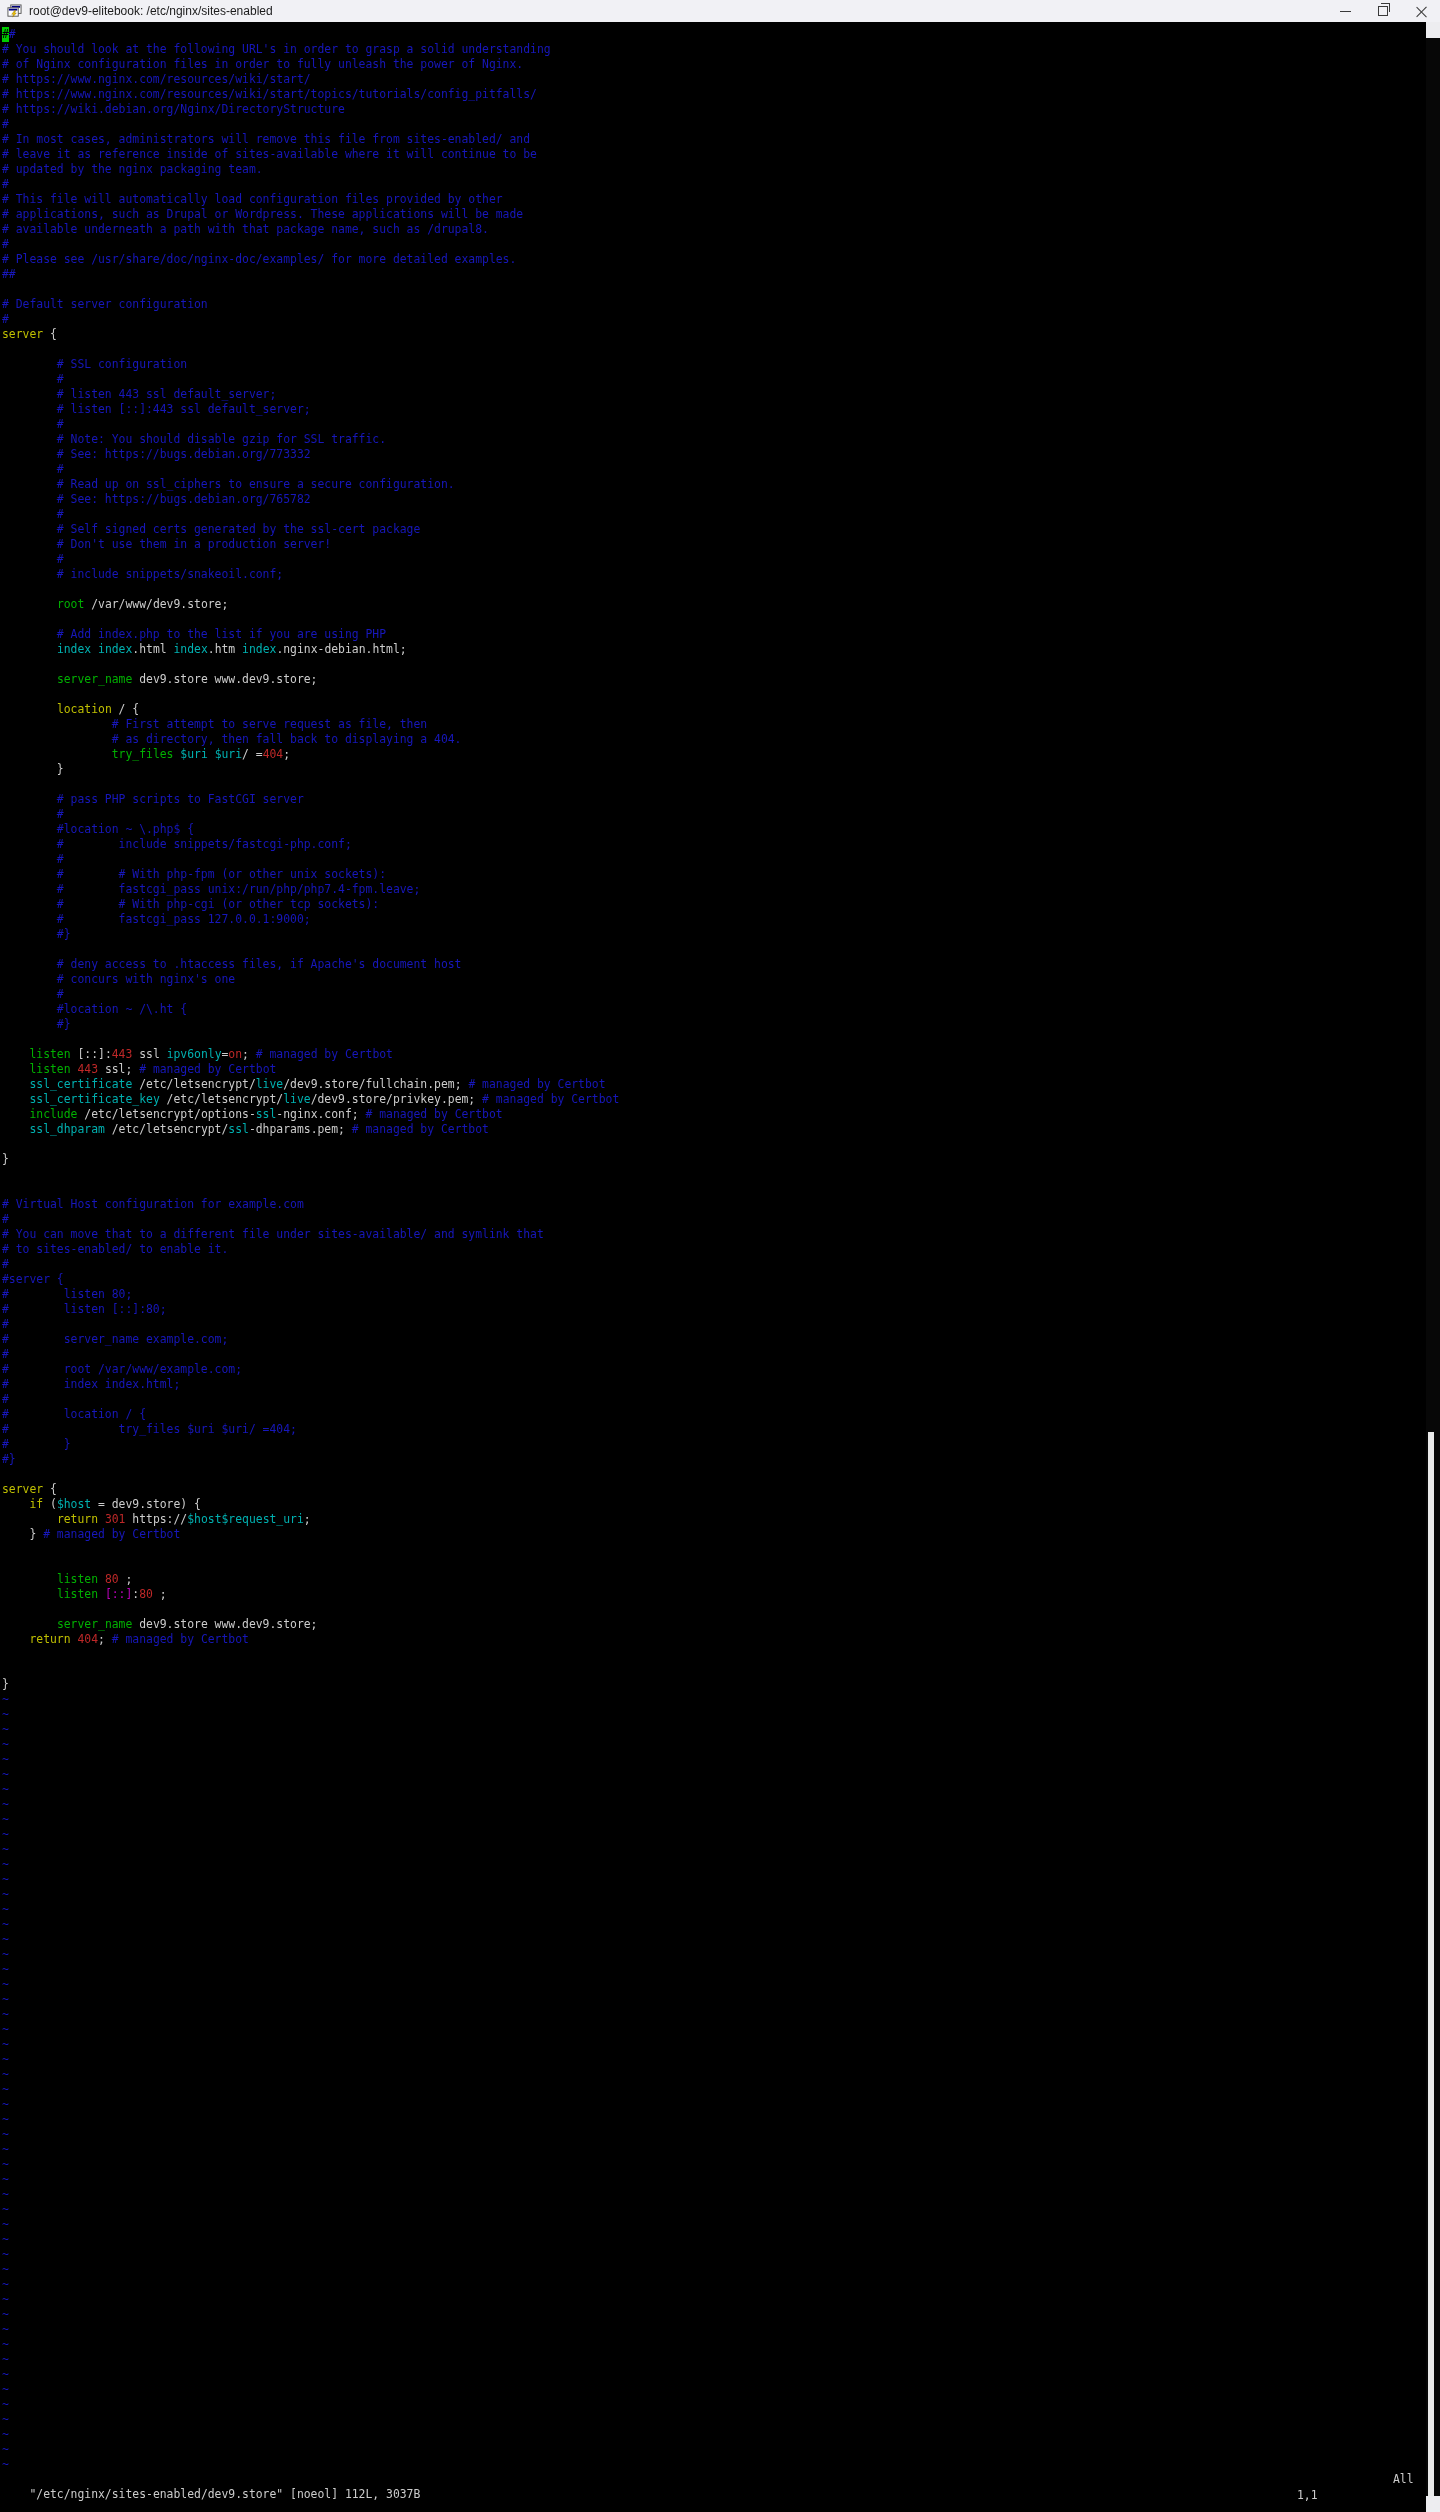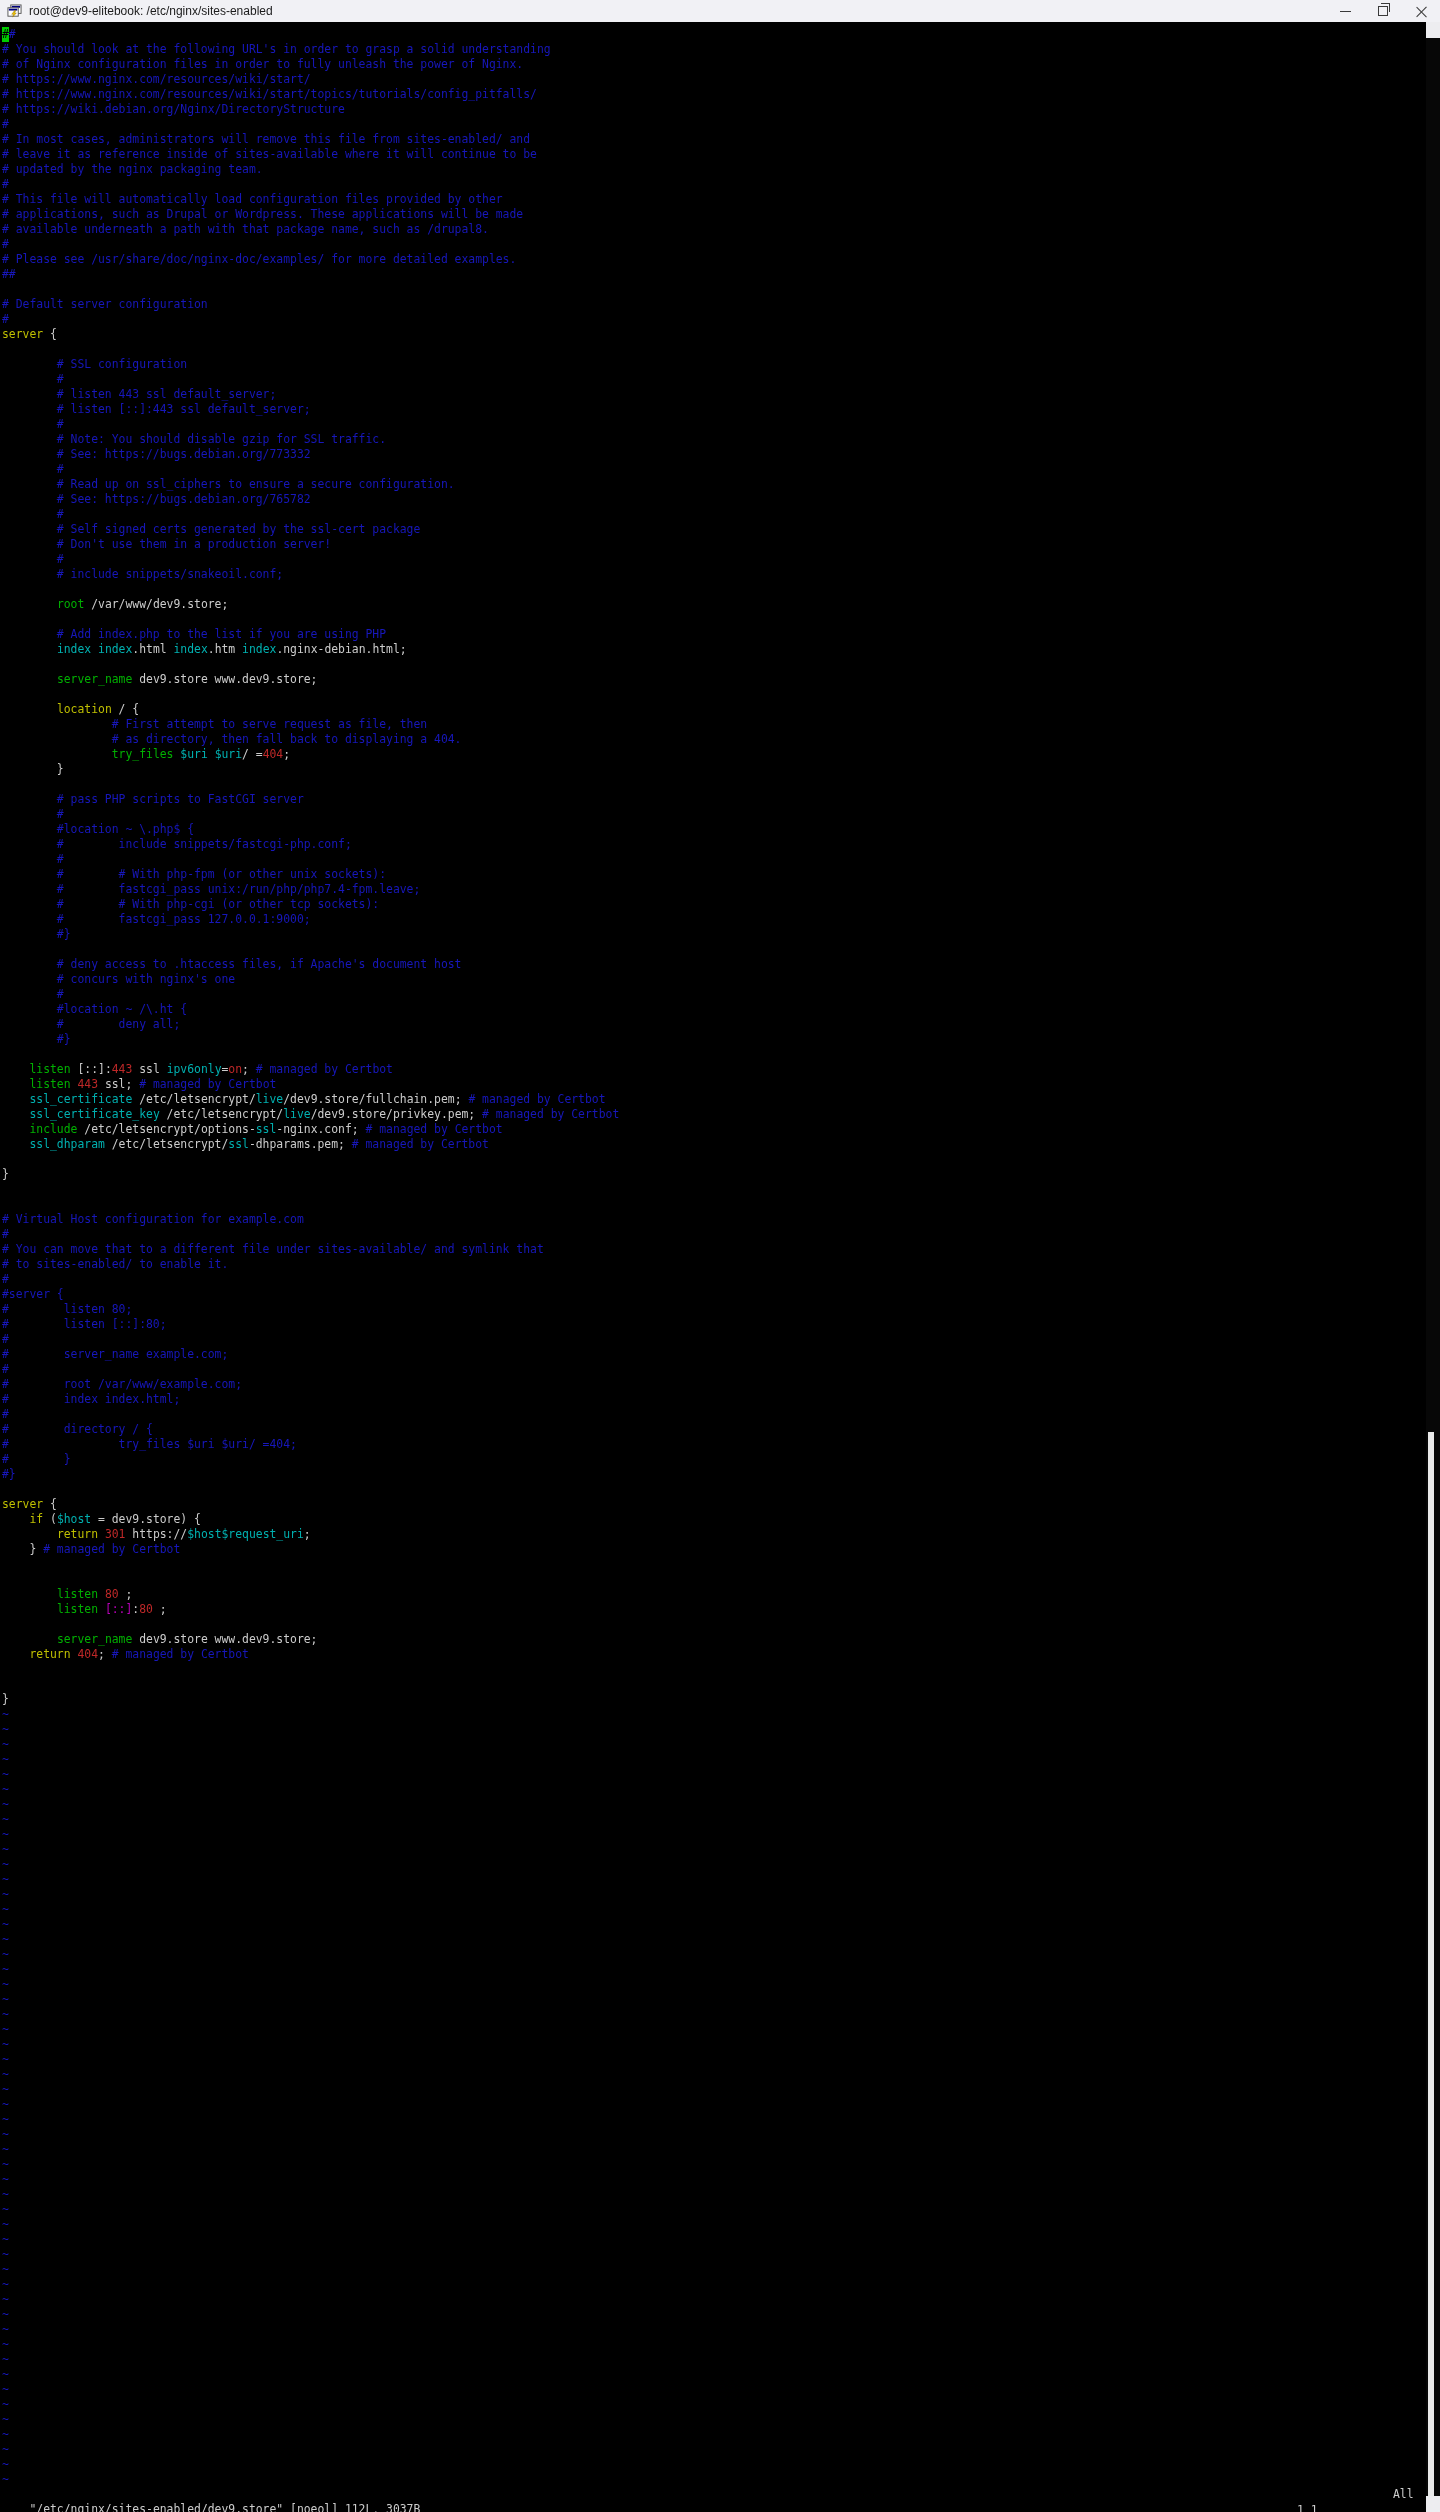--- a/index.html
+++ b/index.html
@@ -128,21 +128,20 @@
       <div class="row"><span style="color: rgb(23, 23, 187);">        #        # With php-fpm (or other unix sockets):</span></div>
       <div class="row"><span style="color: rgb(23, 23, 187);">        #        fastcgi_pass unix:/run/php/php7.4-fpm.leave;</span></div>
       <div class="row"><span style="color: rgb(23, 23, 187);">        #        # With php-cgi (or other tcp sockets):</span></div>
       <div class="row"><span style="color: rgb(23, 23, 187);">        #        fastcgi_pass 127.0.0.1:9000;</span></div>
       <div class="row"><span style="color: rgb(23, 23, 187);">        #}</span></div>
       <div class="row"></div>
       <div class="row"><span style="color: rgb(23, 23, 187);">        # deny access to .htaccess files, if Apache's document host</span></div>
       <div class="row"><span style="color: rgb(23, 23, 187);">        # concurs with nginx's one</span></div>
       <div class="row"><span style="color: rgb(23, 23, 187);">        #</span></div>
       <div class="row"><span style="color: rgb(23, 23, 187);">        #location ~ /\.ht {</span></div>
-      <div class="row"><span style="color: rgb(23, 23, 187);">        #        deny all;</span></div>
       <div class="row"><span style="color: rgb(23, 23, 187);">        #}</span></div>
       <div class="row"></div>
       <div class="row"><span style="color: rgb(204, 204, 204);">    </span><span style="color: rgb(0, 176, 0);">listen</span><span style="color: rgb(204, 204, 204);"> [::]:</span><span style="color: rgb(190, 40, 40);">443</span><span style="color: rgb(204, 204, 204);"> ssl </span><span style="color: rgb(0, 176, 176);">ipv6only</span><span style="color: rgb(204, 204, 204);">=</span><span style="color: rgb(190, 40, 40);">on</span><span style="color: rgb(204, 204, 204);">; </span><span style="color: rgb(23, 23, 187);"># managed by Certbot</span></div>
       <div class="row"><span style="color: rgb(204, 204, 204);">    </span><span style="color: rgb(0, 176, 0);">listen</span><span style="color: rgb(204, 204, 204);"> </span><span style="color: rgb(190, 40, 40);">443</span><span style="color: rgb(204, 204, 204);"> ssl; </span><span style="color: rgb(23, 23, 187);"># managed by Certbot</span></div>
       <div class="row"><span style="color: rgb(204, 204, 204);">    </span><span style="color: rgb(0, 176, 176);">ssl_certificate</span><span style="color: rgb(204, 204, 204);"> /etc/letsencrypt/</span><span style="color: rgb(0, 176, 176);">live</span><span style="color: rgb(204, 204, 204);">/dev9.store/fullchain.pem; </span><span style="color: rgb(23, 23, 187);"># managed by Certbot</span></div>
       <div class="row"><span style="color: rgb(204, 204, 204);">    </span><span style="color: rgb(0, 176, 176);">ssl_certificate_key</span><span style="color: rgb(204, 204, 204);"> /etc/letsencrypt/</span><span style="color: rgb(0, 176, 176);">live</span><span style="color: rgb(204, 204, 204);">/dev9.store/privkey.pem; </span><span style="color: rgb(23, 23, 187);"># managed by Certbot</span></div>
       <div class="row"><span style="color: rgb(204, 204, 204);">    </span><span style="color: rgb(0, 176, 0);">include</span><span style="color: rgb(204, 204, 204);"> /etc/letsencrypt/options-</span><span style="color: rgb(0, 176, 176);">ssl</span><span style="color: rgb(204, 204, 204);">-nginx.conf; </span><span style="color: rgb(23, 23, 187);"># managed by Certbot</span></div>
       <div class="row"><span style="color: rgb(204, 204, 204);">    </span><span style="color: rgb(0, 176, 176);">ssl_dhparam</span><span style="color: rgb(204, 204, 204);"> /etc/letsencrypt/</span><span style="color: rgb(0, 176, 176);">ssl</span><span style="color: rgb(204, 204, 204);">-dhparams.pem; </span><span style="color: rgb(23, 23, 187);"># managed by Certbot</span></div>
       <div class="row"></div>
       <div class="row"><span style="color: rgb(204, 204, 204);">}</span></div>
@@ -155,21 +154,21 @@
       <div class="row"><span style="color: rgb(23, 23, 187);">#</span></div>
       <div class="row"><span style="color: rgb(23, 23, 187);">#server {</span></div>
       <div class="row"><span style="color: rgb(23, 23, 187);">#        listen 80;</span></div>
       <div class="row"><span style="color: rgb(23, 23, 187);">#        listen [::]:80;</span></div>
       <div class="row"><span style="color: rgb(23, 23, 187);">#</span></div>
       <div class="row"><span style="color: rgb(23, 23, 187);">#        server_name example.com;</span></div>
       <div class="row"><span style="color: rgb(23, 23, 187);">#</span></div>
       <div class="row"><span style="color: rgb(23, 23, 187);">#        root /var/www/example.com;</span></div>
       <div class="row"><span style="color: rgb(23, 23, 187);">#        index index.html;</span></div>
       <div class="row"><span style="color: rgb(23, 23, 187);">#</span></div>
-      <div class="row"><span style="color: rgb(23, 23, 187);">#        directory / {</span></div>
+      <div class="row"><span style="color: rgb(23, 23, 187);">#        location / {</span></div>
       <div class="row"><span style="color: rgb(23, 23, 187);">#                try_files $uri $uri/ =404;</span></div>
       <div class="row"><span style="color: rgb(23, 23, 187);">#        }</span></div>
       <div class="row"><span style="color: rgb(23, 23, 187);">#}</span></div>
       <div class="row"></div>
       <div class="row"><span style="color: rgb(191, 191, 0);">server</span><span style="color: rgb(204, 204, 204);"> {</span></div>
       <div class="row"><span style="color: rgb(204, 204, 204);">    </span><span style="color: rgb(191, 191, 0);">if</span><span style="color: rgb(204, 204, 204);"> (</span><span style="color: rgb(0, 176, 176);">$host</span><span style="color: rgb(204, 204, 204);"> = dev9.store) {</span></div>
       <div class="row"><span style="color: rgb(204, 204, 204);">        </span><span style="color: rgb(191, 191, 0);">return</span><span style="color: rgb(204, 204, 204);"> </span><span style="color: rgb(190, 40, 40);">301</span><span style="color: rgb(204, 204, 204);"> https://</span><span style="color: rgb(0, 176, 176);">$host$request_uri</span><span style="color: rgb(204, 204, 204);">;</span></div>
       <div class="row"><span style="color: rgb(204, 204, 204);">    } </span><span style="color: rgb(23, 23, 187);"># managed by Certbot</span></div>
       <div class="row"></div>
       <div class="row"></div>

